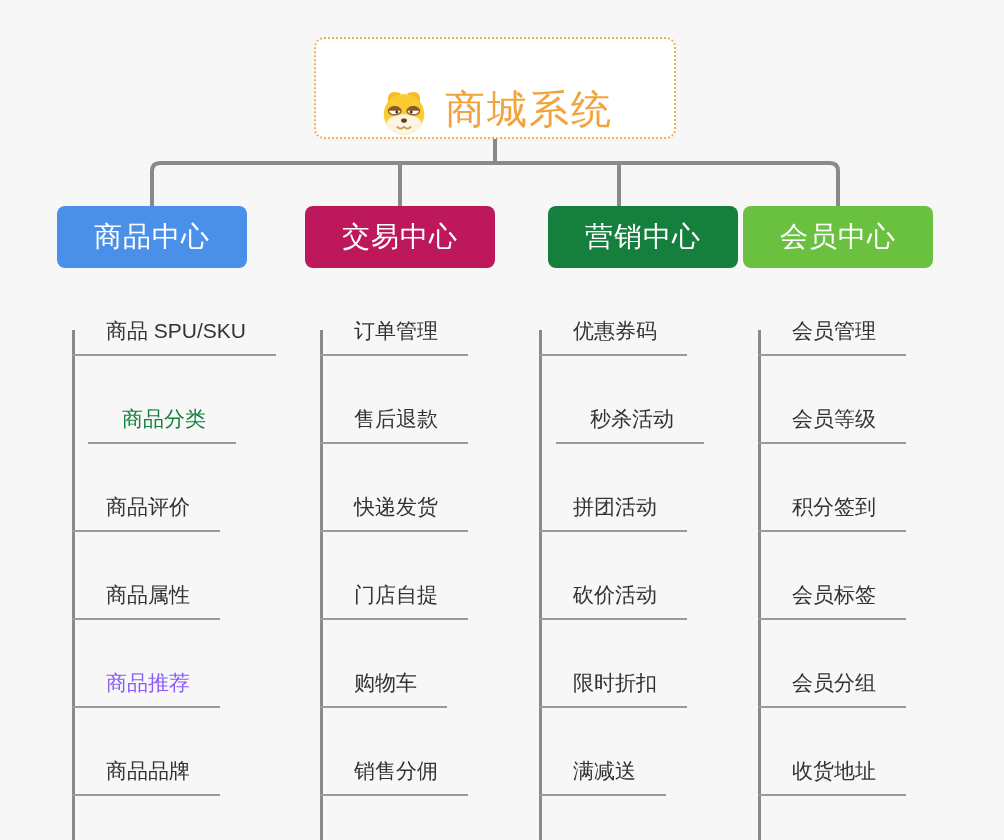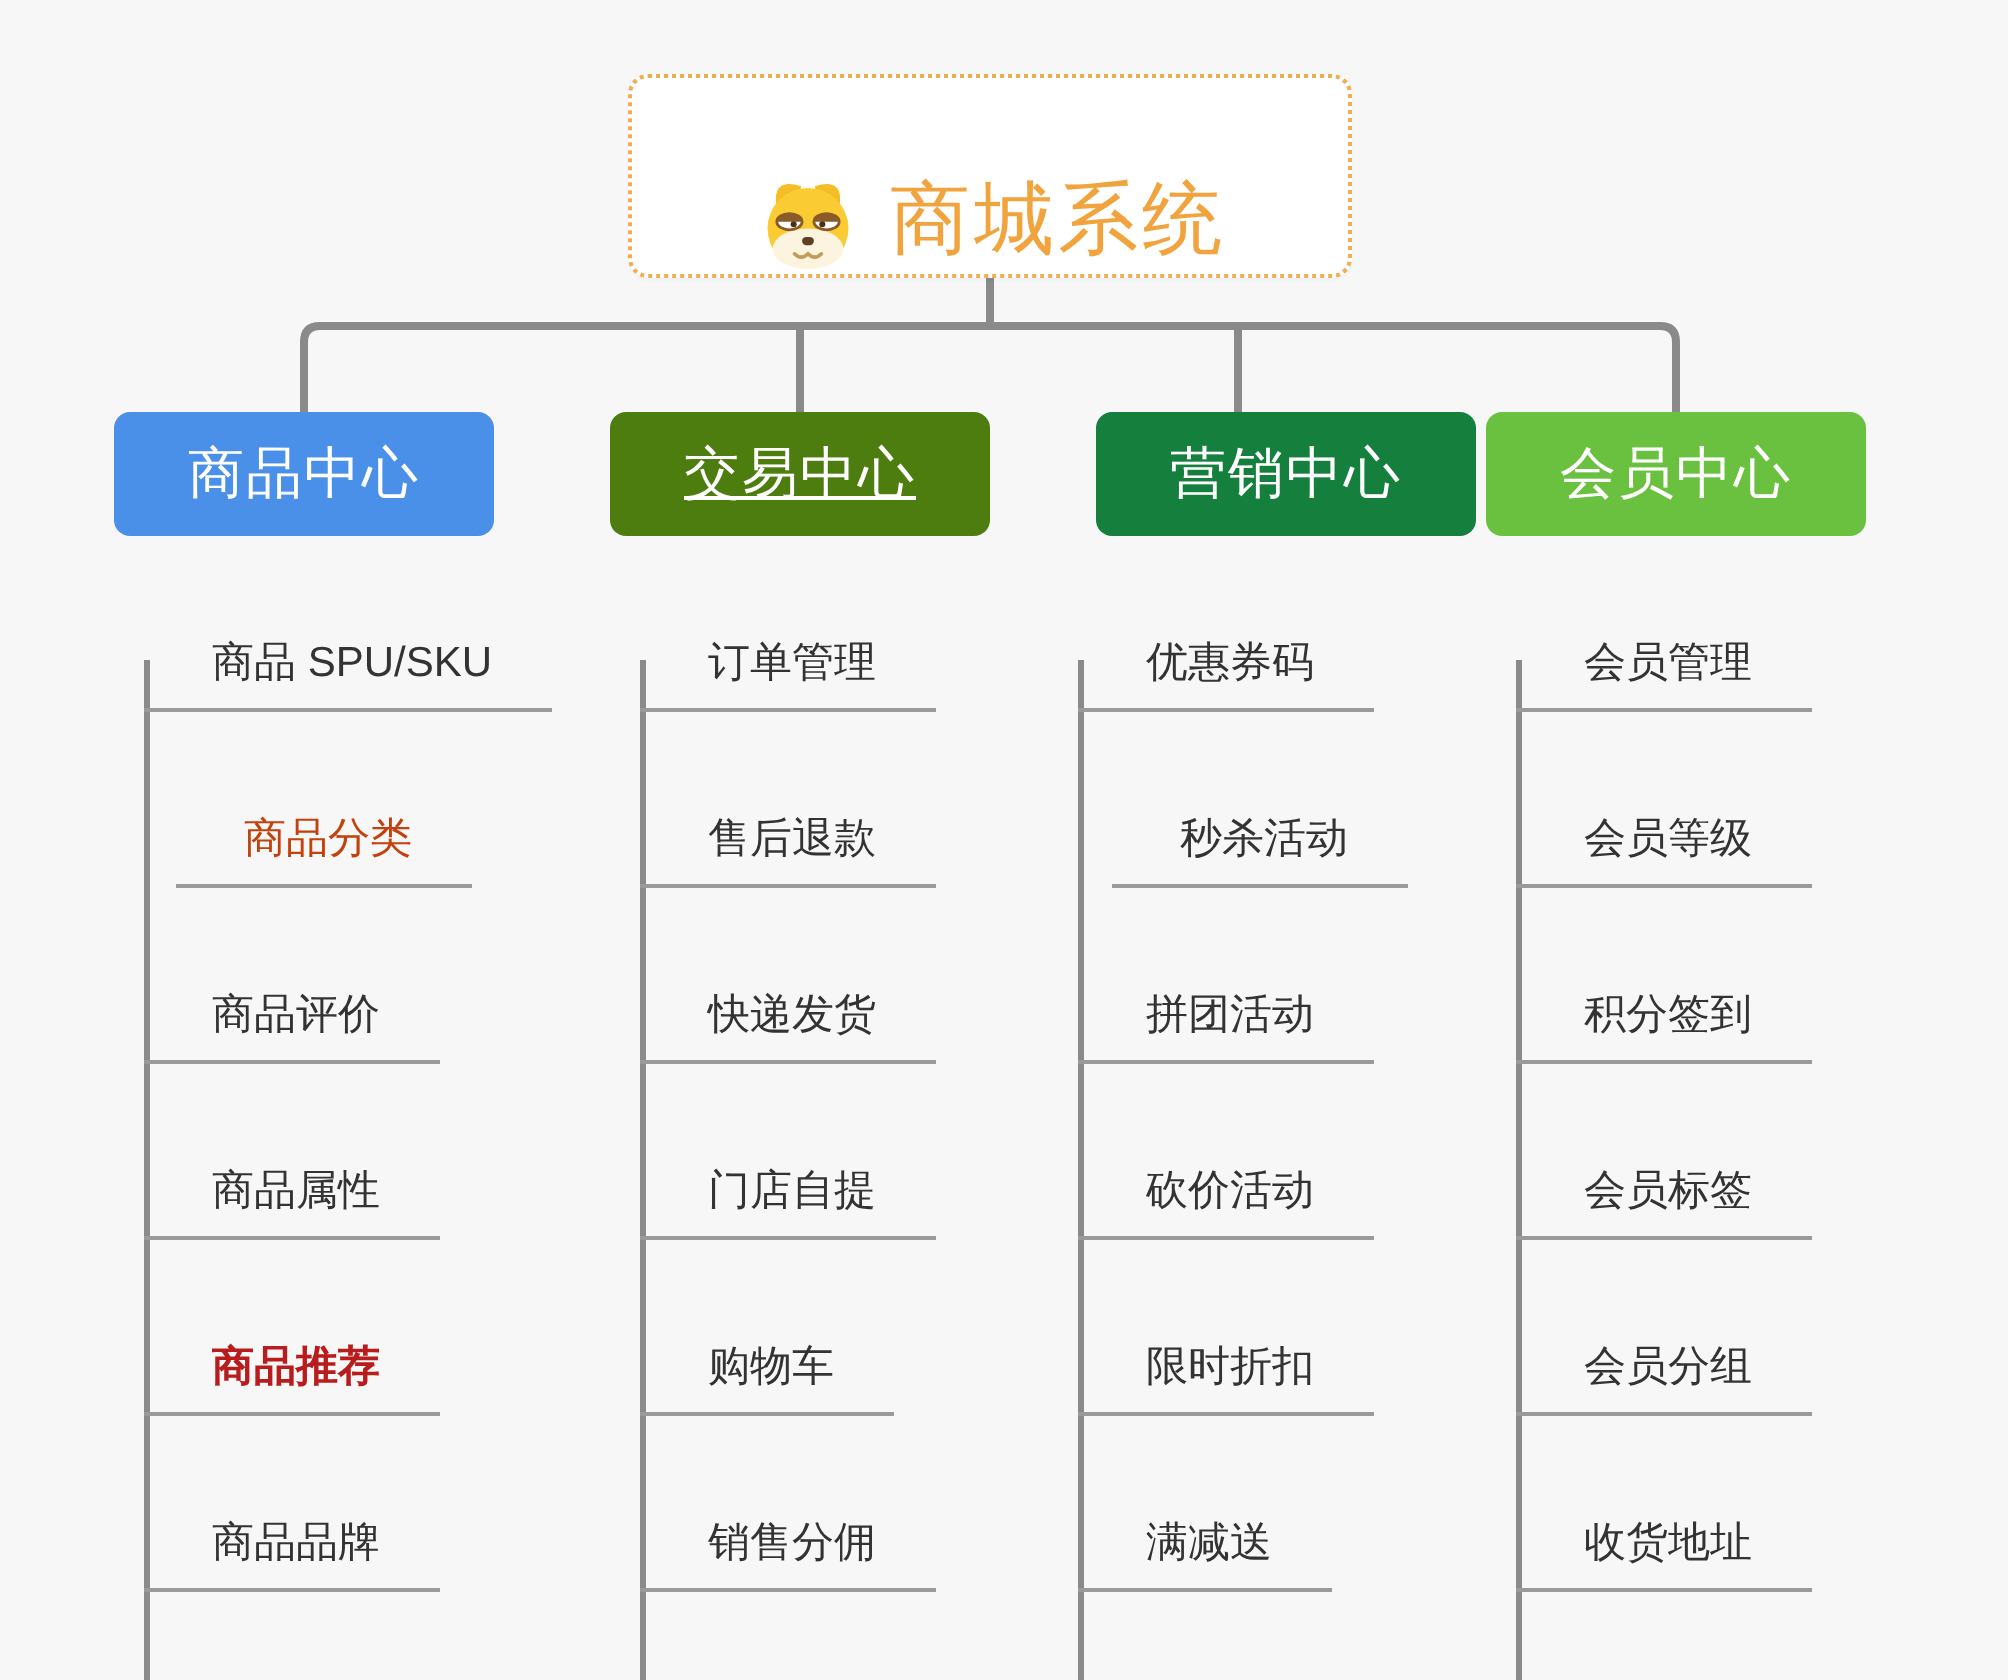--- a/index.html
+++ b/index.html
@@ -121,39 +121,39 @@
   <div class="branch-col" style="left:57px">
     <div class="branch-header" style="background-color: rgb(74, 143, 232);">
       <span>商品中心</span>
     </div>
     <div class="children">
       <div class="vline" style="background-color: rgb(138, 138, 138);"></div>
       <div class="child-row">
           <span class="child" style="color: rgb(51, 51, 51); border-bottom-color: rgb(154, 154, 154);">商品 SPU/SKU</span>
         </div>
       <div class="child-row">
-          <span class="child" style="color: #c2410c; border-bottom-color: rgb(154, 154, 154); margin-left: 31px;">商品分类</span>
+          <span class="child" style="color: #15803d; border-bottom-color: rgb(154, 154, 154); margin-left: 31px;">商品分类</span>
         </div>
       <div class="child-row">
           <span class="child" style="color: rgb(51, 51, 51); border-bottom-color: rgb(154, 154, 154);">商品评价</span>
         </div>
       <div class="child-row">
           <span class="child" style="color: rgb(51, 51, 51); border-bottom-color: rgb(154, 154, 154);">商品属性</span>
         </div>
       <div class="child-row">
-          <span class="child" style="color: #b91c1c; border-bottom-color: rgb(154, 154, 154); font-weight: bold;">商品推荐</span>
+          <span class="child" style="color: #8b5cf6; border-bottom-color: rgb(154, 154, 154);">商品推荐</span>
         </div>
       <div class="child-row">
           <span class="child" style="color: rgb(51, 51, 51); border-bottom-color: rgb(154, 154, 154);">商品品牌</span>
         </div>
     </div>
   </div>
 
   <div class="branch-col" style="left:305px">
-    <div class="branch-header" style="background-color: #4d7c0f; text-decoration: underline;">
+    <div class="branch-header" style="background-color: #be185d;">
       <span>交易中心</span>
     </div>
     <div class="children">
       <div class="vline" style="background-color: rgb(138, 138, 138);"></div>
       <div class="child-row">
           <span class="child" style="color: rgb(51, 51, 51); border-bottom-color: rgb(154, 154, 154);">订单管理</span>
         </div>
       <div class="child-row">
           <span class="child" style="color: rgb(51, 51, 51); border-bottom-color: rgb(154, 154, 154);">售后退款</span>
         </div>

